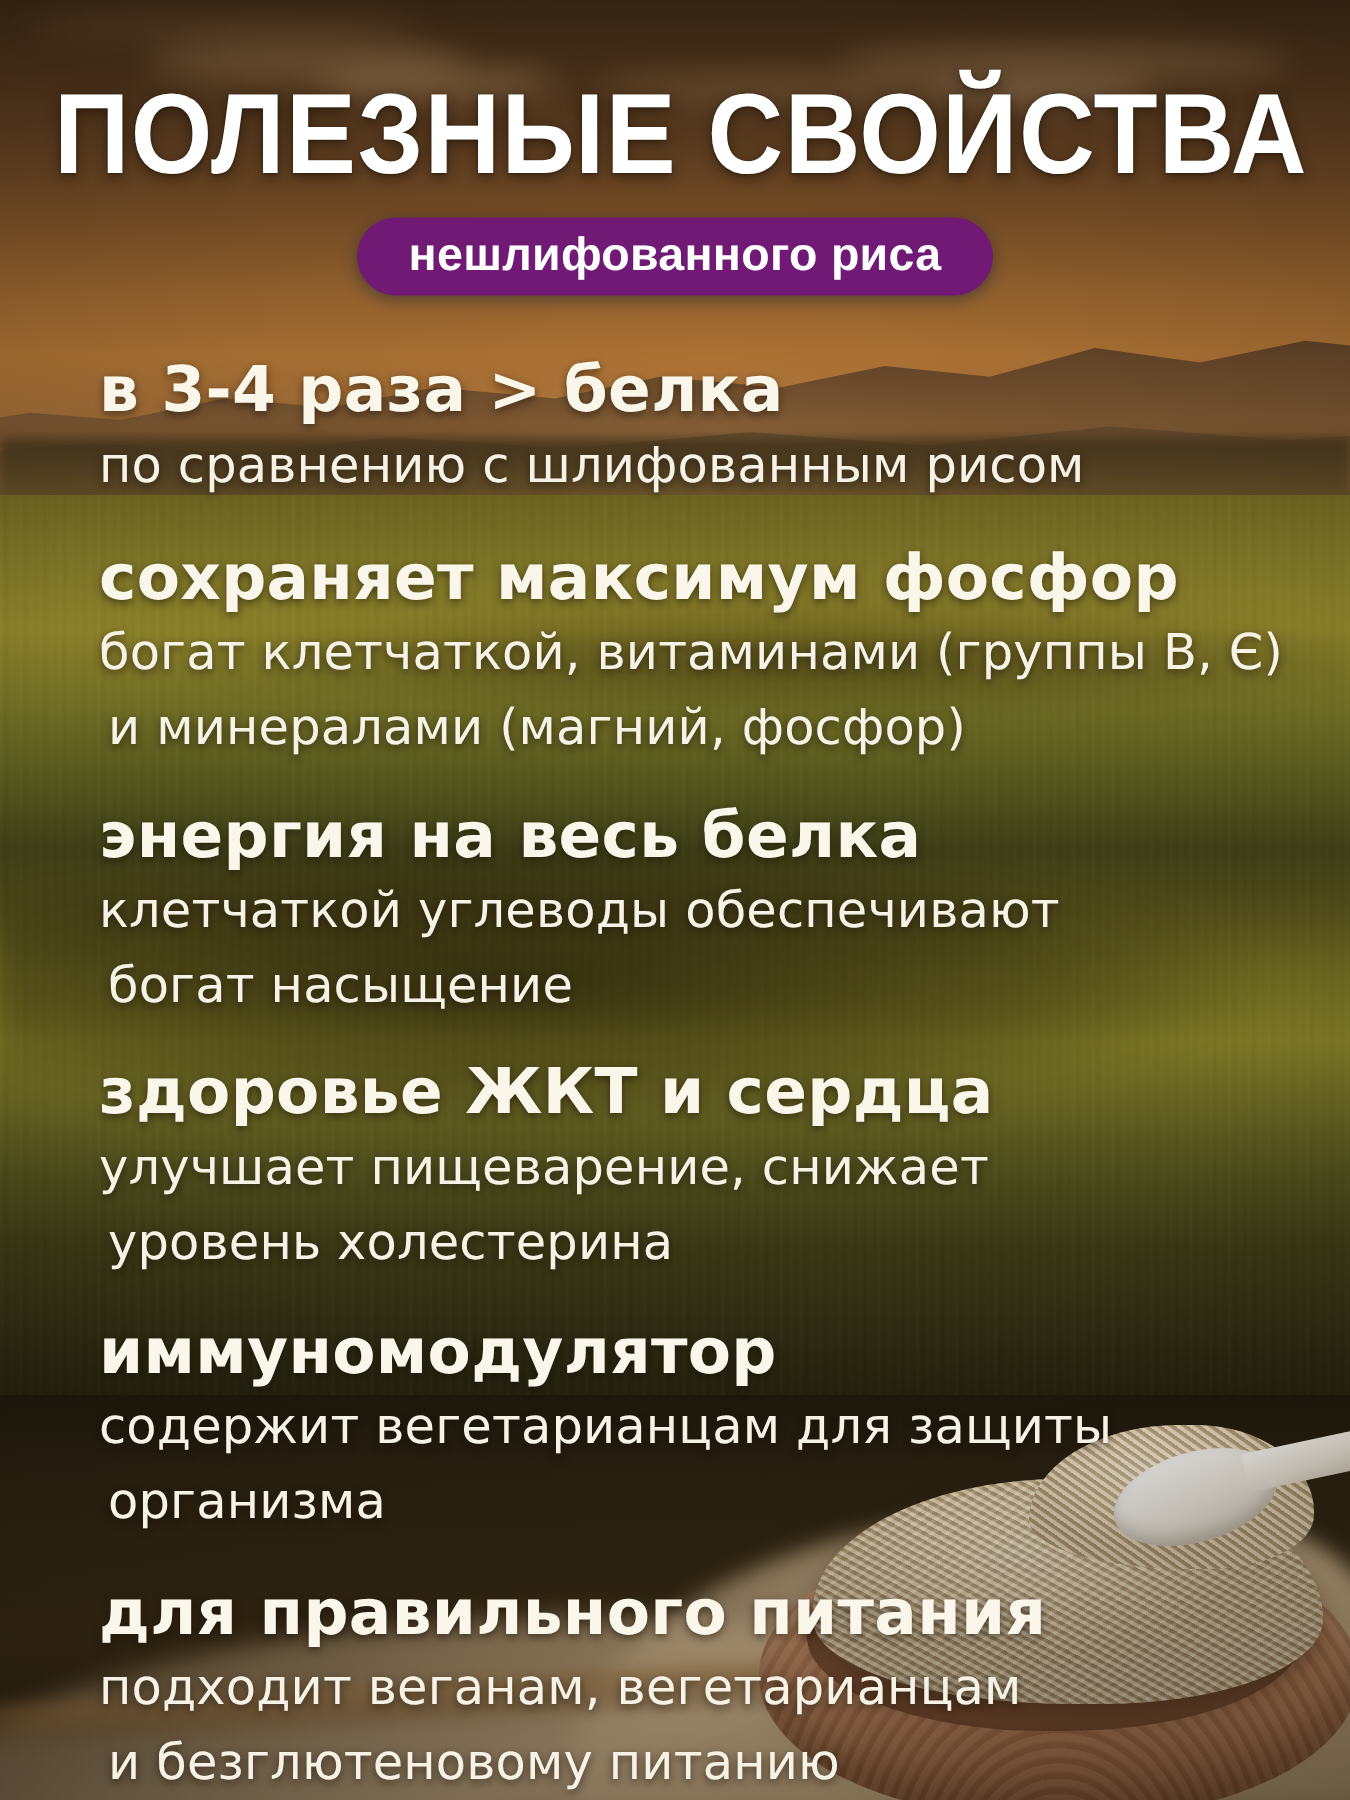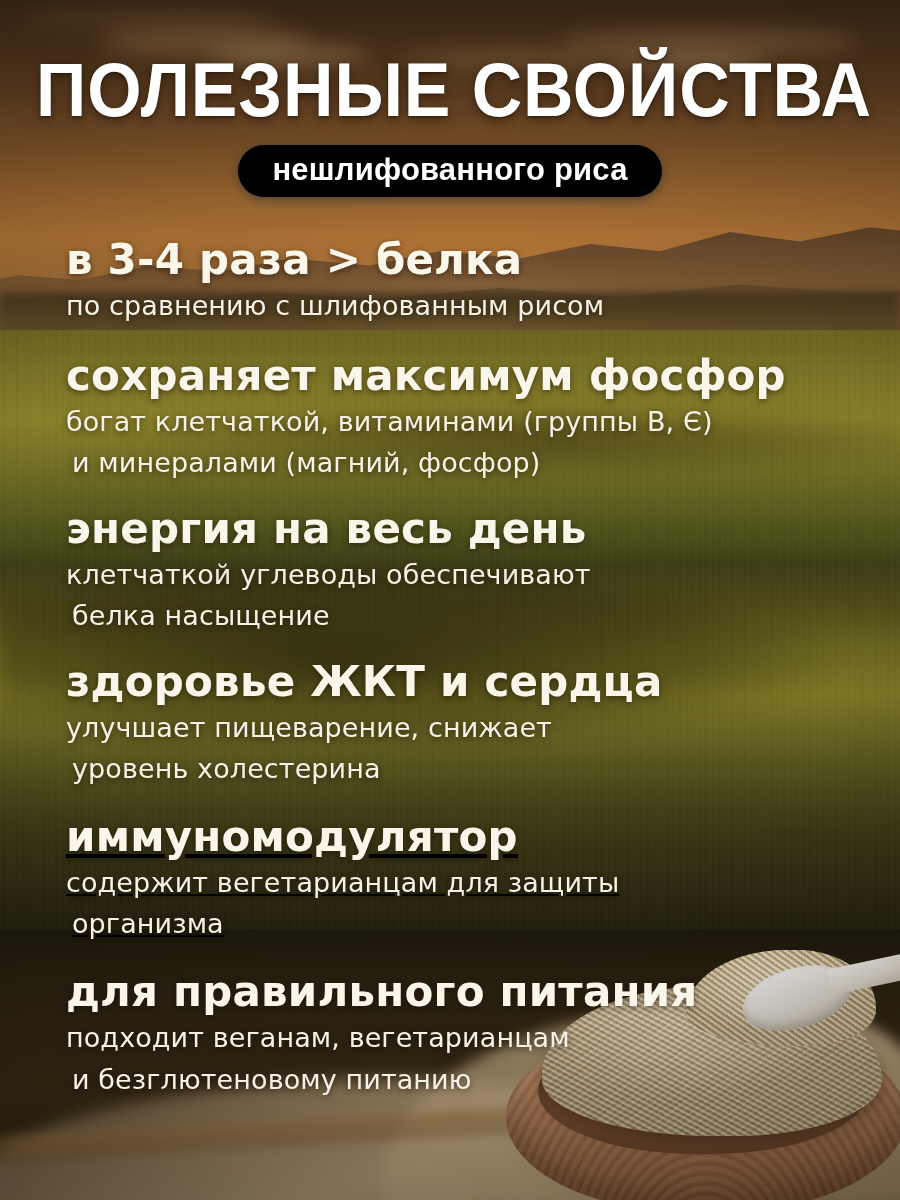--- a/index.html
+++ b/index.html
@@ -288,21 +288,21 @@
   .badge-row {
     position: absolute;
     left: 0; top: 145px;
     width: 100%;
     text-align: center;
   }
   .badge {
     display: inline-block;
     padding: 8px 34px 11px;
     border-radius: 32px;
-    background: #000000;
+    background: #701a75;
     color: #ffffff;
     font-family: "Liberation Sans", sans-serif;
     font-weight: 700;
     font-size: 31px;
     line-height: 1.08;
     letter-spacing: .2px;
     box-shadow: 0 3px 10px rgba(12,30,60,.45);
     white-space: nowrap;
   }
 
@@ -318,35 +318,35 @@
     font-size: 42px;
     line-height: 1.12;
     color: #fbf6ea;
     letter-spacing: .2px;
     text-shadow: 0 2px 6px rgba(24,14,5,.55);
     white-space: nowrap;
   }
   .item-sub {
     font-family: "DejaVu Sans", sans-serif;
     font-weight: 400;
-    font-size: 27px;
+    font-size: 33px;
     line-height: 1.52;
     color: #f7f2e6;
     letter-spacing: .1px;
     text-shadow: 0 2px 6px rgba(24,14,5,.6);
     margin-top: 2px;
   }
   .item-sub .line2 { display: block; padding-left: 6px; }
 
   
   .item-1 { margin-bottom: 26px; }
   .item-2 { margin-bottom: 22px; }
   .item-3 { margin-bottom: 22px; }
   .item-4 { }
-  .item-5 { margin-bottom: 24px; text-decoration: underline; }
+  .item-5 { margin-bottom: 24px; }
   .item-6 { margin-bottom: 0; }
 </style>
 </head>
 <body>
 
 <div class="poster">
 
   <div class="bg">
     <div class="bg-sky">
       <div class="cloud cl6"></div>
@@ -401,24 +401,24 @@
 
       <div class="item item-2">
         <div class="item-head">сохраняет максимум фосфор</div>
         <div class="item-sub">
           <span>богат клетчаткой, витаминами (группы В, Є)</span>
           <span class="line2">и минералами (магний, фосфор)</span>
         </div>
       </div>
 
       <div class="item item-3">
-        <div class="item-head">энергия на весь день</div>
+        <div class="item-head">энергия на весь белка</div>
         <div class="item-sub">
           <span>клетчаткой углеводы обеспечивают</span>
-          <span class="line2">белка насыщение</span>
+          <span class="line2">богат насыщение</span>
         </div>
       </div>
 
       <div class="item item-4">
         <div class="item-head">здоровье ЖКТ и сердца</div>
         <div class="item-sub">
           <span>улучшает пищеварение, снижает</span>
           <span class="line2">уровень холестерина</span>
         </div>
       </div>

